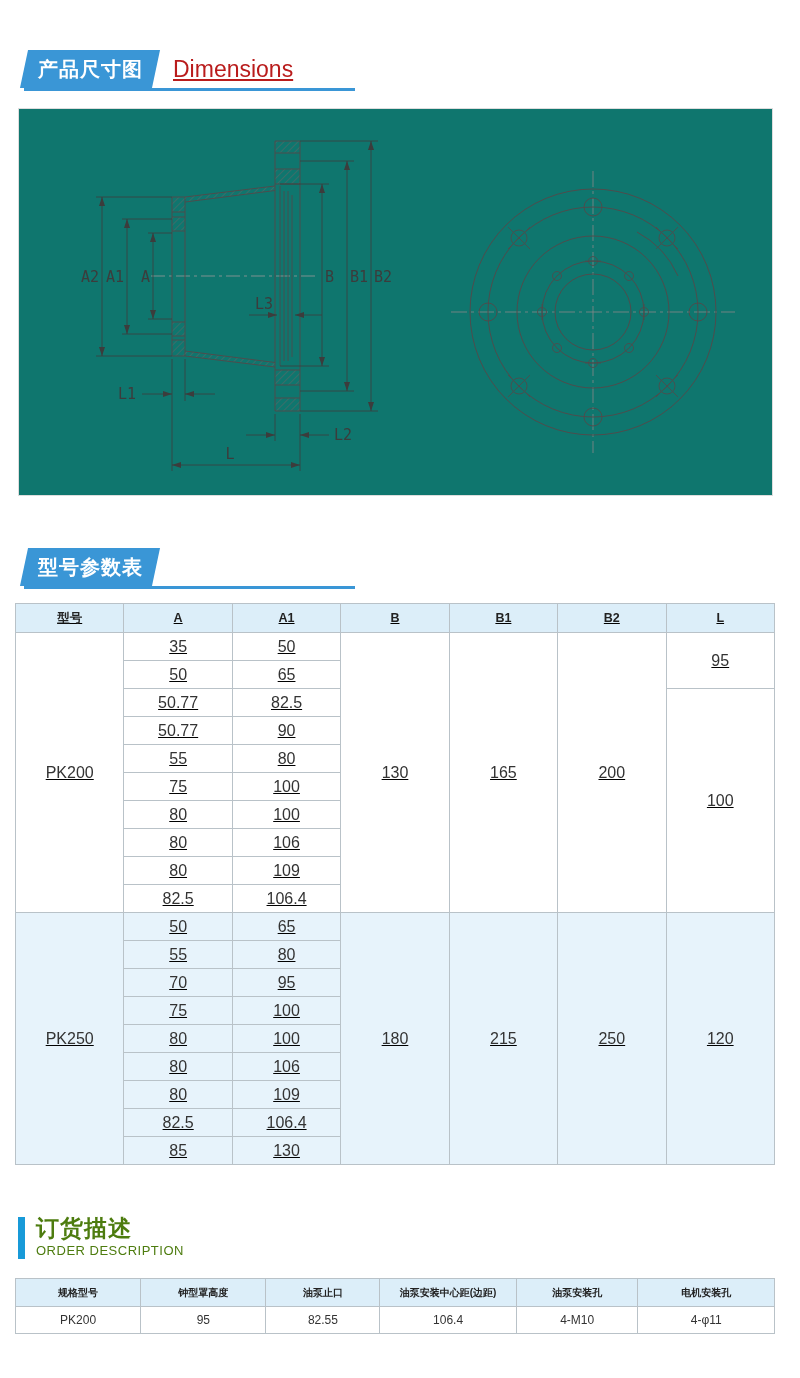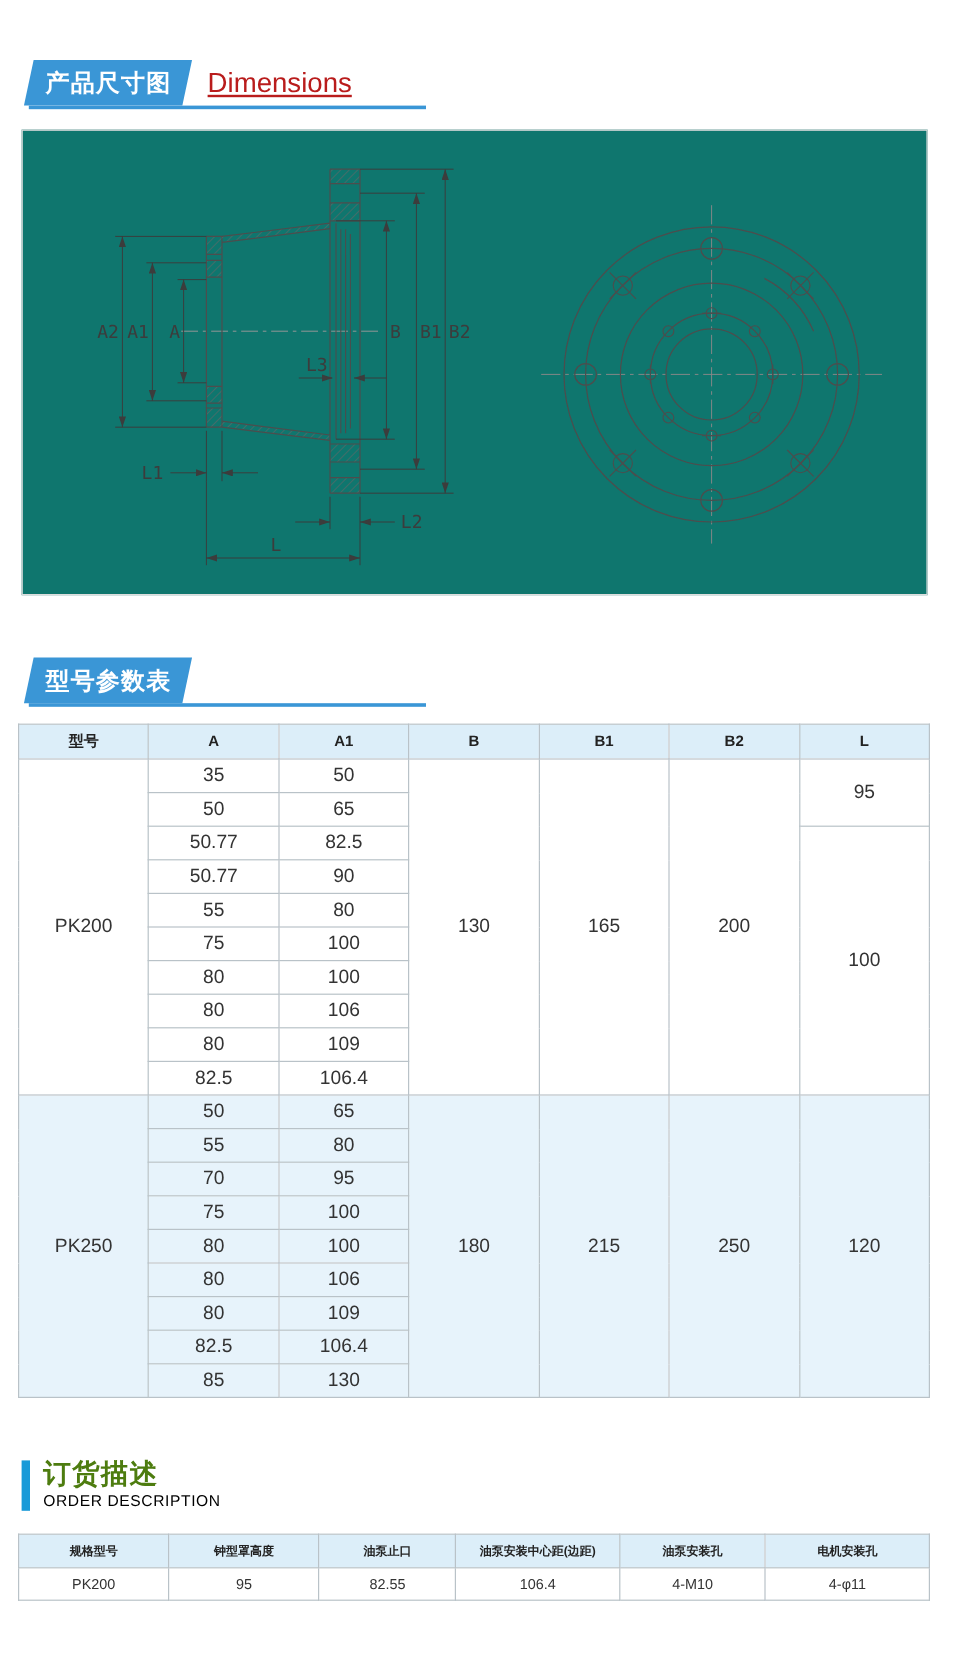--- a/index.html
+++ b/index.html
@@ -17,30 +17,30 @@
   #sec1 { top:50px; }
   #sec2 { top:548px; }
 
   .draw-box { position:absolute; left:18px; top:108px; width:753px; height:386px;
               border:1px solid #dddddd; background:#0f766e; }
   .draw-box svg text { font-family:"DejaVu Sans Mono",monospace; font-size:15px; fill:#3c3c3c; }
 
   table { border-collapse:collapse; table-layout:fixed; color:#333333; }
   td,th { border:1px solid #b9c2c8; text-align:center; padding:0; overflow:hidden; }
 
-  #model-table { position:absolute; left:15px; top:603px; }
+  #model-table { position:absolute; left:15px; top:603px;text-decoration:underline; }
   #model-table table { width:760px; }
   #model-table th { height:28px; background:#dceef9; font-size:12.5px; color:#222222; }
   #model-table td { height:27px; font-size:16px; }
   #model-table tr.alt td { background:#e7f3fb; }
 
   #order-head { position:absolute; left:18px; top:1213px; height:48px; }
   .vbar { position:absolute; left:0; top:4px; width:7px; height:42px; background:#189ad8; }
   .ord-cn { position:absolute; left:18px; top:0; color:#4d7c0f; font-size:23px; font-weight:bold; letter-spacing:1px; white-space:nowrap; }
-  .ord-en { position:absolute; left:18px; top:30px; color:#000000; font-size:13px; letter-spacing:0.5px; white-space:nowrap; }
+  .ord-en { position:absolute; left:18px; top:30px; color:#4d7c0f; font-size:13px; letter-spacing:0.5px; white-space:nowrap; }
 
   #order-table { position:absolute; left:15px; top:1278px; }
   #order-table table { width:760px; }
   #order-table th { height:27px; background:#dceef9; font-size:10px; color:#222222; }
   #order-table td { height:26px; font-size:12px; }
 
   .note { position:absolute; left:18px; top:1343px; font-size:12.5px; color:#4a4a4a; }
 </style>
 </head>
 <body>

